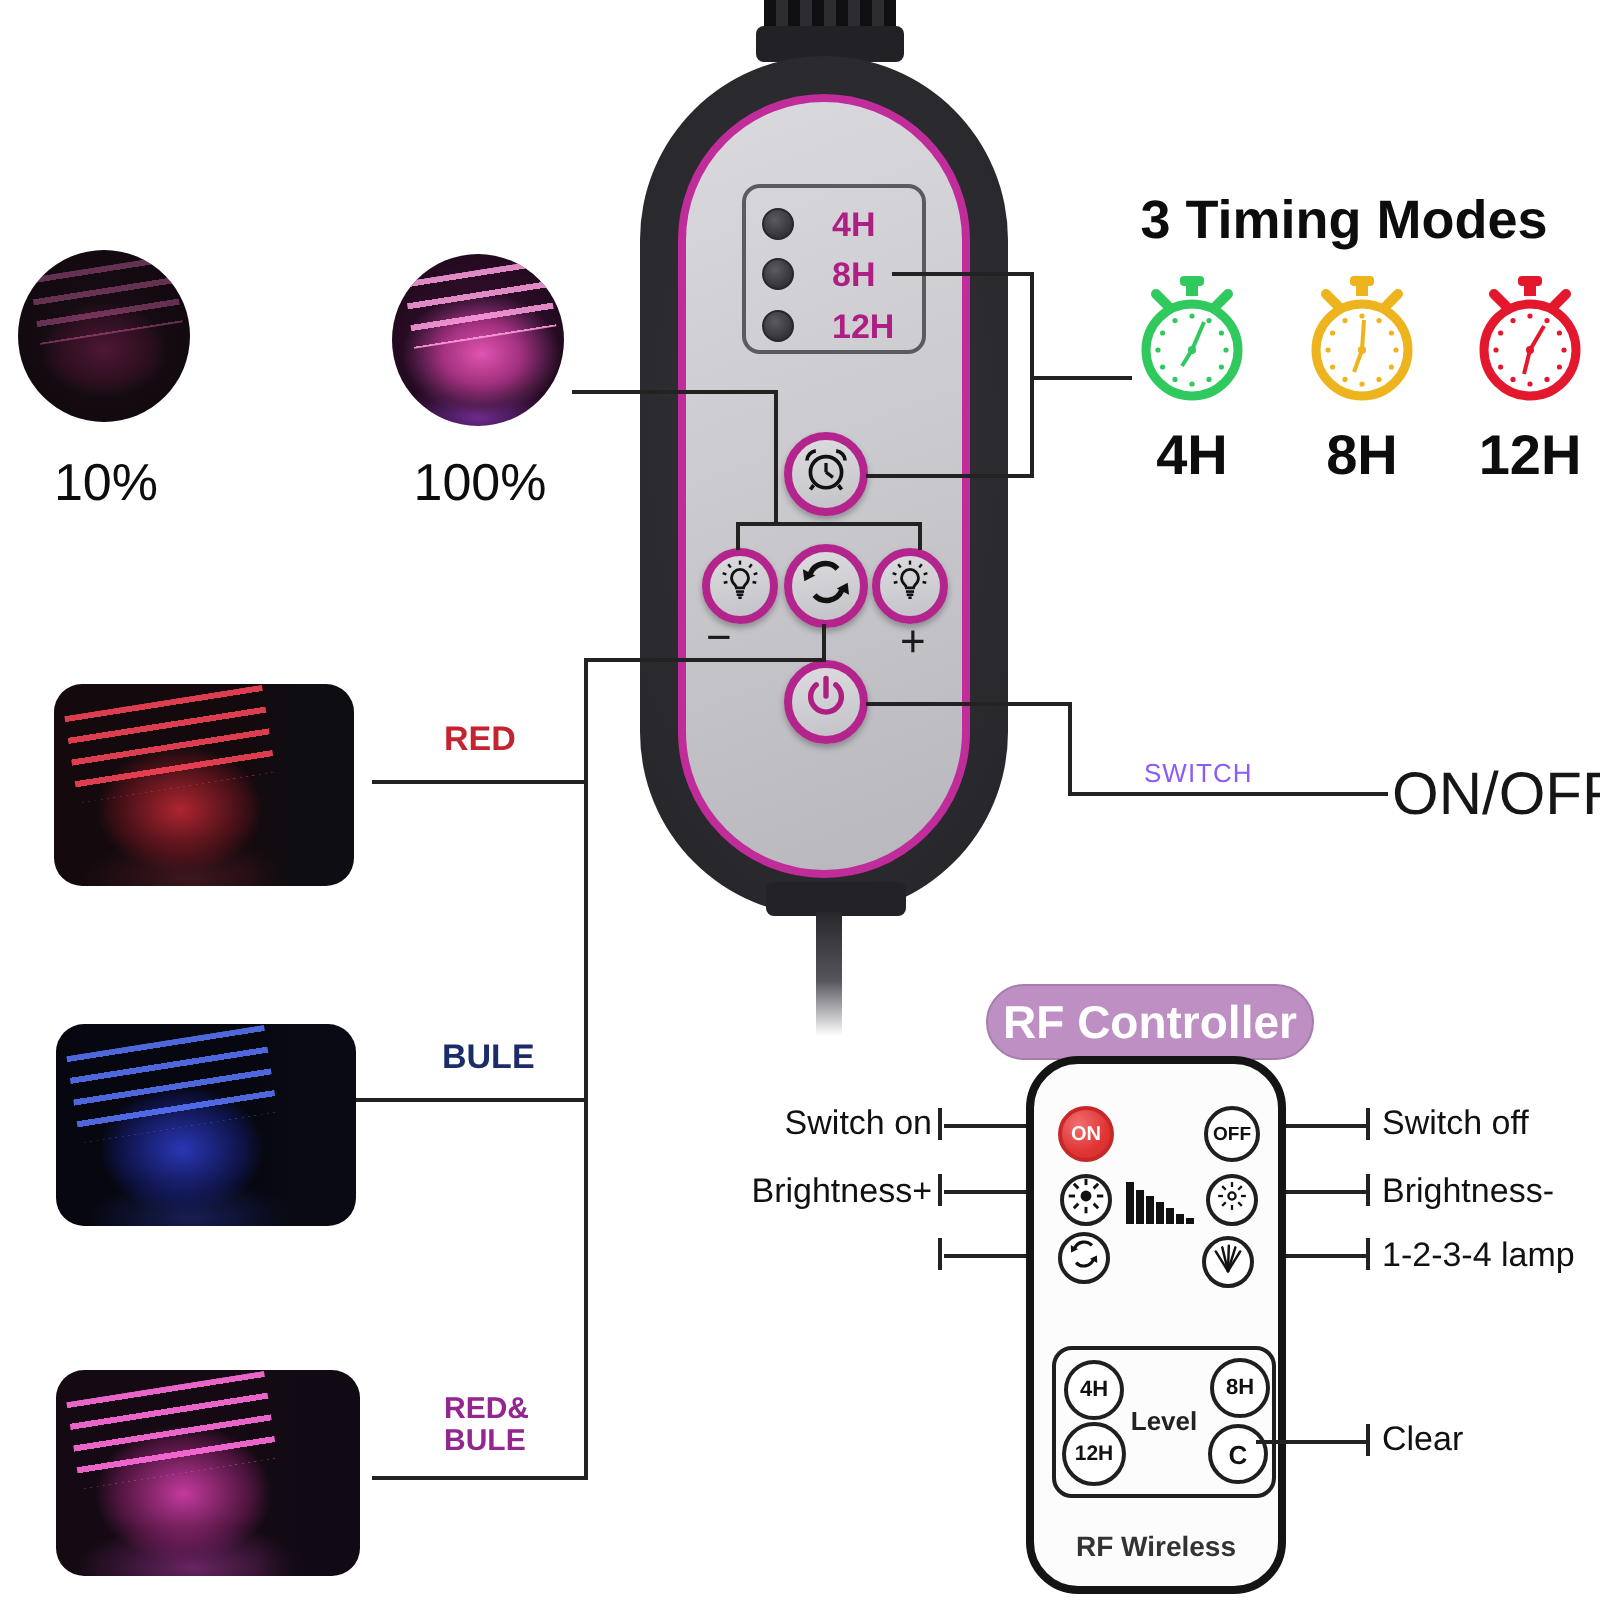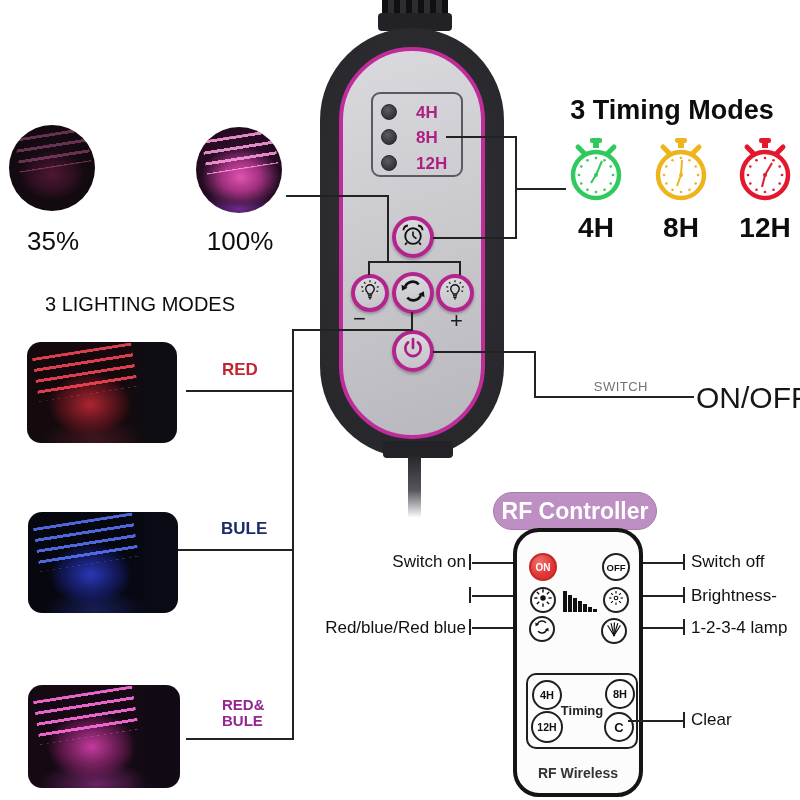--- a/index.html
+++ b/index.html
@@ -53,21 +53,21 @@
   .led-lbl{position:absolute;left:416px;width:48px;font-size:17px;font-weight:bold;color:#ae1f84;}
   .ctl-btn{position:absolute;border-radius:50%;border:4px solid #b3248c;box-sizing:border-box;
     background:linear-gradient(170deg,#dcdce0,#c2c2c8);display:flex;align-items:center;justify-content:center;
     box-shadow:0 2px 3px rgba(0,0,0,.28);}
   .pm{position:absolute;font-size:22px;color:#1a1a1a;}
   #cable-bot-base{left:383px;top:441px;width:70px;height:17px;background:#232327;border-radius:4px;}
   #cable-bot{left:408px;top:456px;width:13px;height:62px;
     background:linear-gradient(180deg,#27272b 0%,#55555c 55%,rgba(240,240,242,0) 100%);}
 
   
-  #switch-lbl{left:572px;top:379px;width:76px;text-align:right;font-size:13px;letter-spacing:.5px;color:#737373;}
+  #switch-lbl{left:572px;top:379px;width:76px;text-align:left;font-size:13px;letter-spacing:.5px;color:#8b5cf6;}
   #onoff-lbl{left:696px;top:381px;font-size:30px;color:#161616;}
 
   
   #l-title{left:28px;top:293px;width:224px;font-size:20px;}
   .photo-rect{position:absolute;border-radius:14px;overflow:hidden;}
   #p-red{left:27px;top:342px;width:150px;height:101px;
     background:
       linear-gradient(to right, transparent 66%, rgba(12,14,20,.75) 80%),
       radial-gradient(ellipse 52px 40px at 42% 62%, rgba(190,40,52,.9) 0%, rgba(110,20,30,.5) 60%, transparent 80%),
       radial-gradient(ellipse 70px 26px at 45% 96%, rgba(90,30,40,.6), transparent 75%),
@@ -120,21 +120,21 @@
 <body>
 
 <div id="stage">
 
   <div class="photo-circle" id="c10">
     <div class="lightbars" style="color:rgba(255,120,200,.35);"></div>
   </div>
   <div class="photo-circle" id="c100">
     <div class="lightbars" style="color:rgba(255,160,225,.85);"></div>
   </div>
-  <div class="pct" style="left:16px;top:226px;width:74px;text-align:center;">35%</div>
+  <div class="pct" style="left:16px;top:226px;width:74px;text-align:center;">10%</div>
   <div class="pct" style="left:200px;top:226px;width:80px;text-align:center;">100%</div>
 
   <div class="sec-title" id="t-title">3 Timing Modes</div>
 
   <div class="stopwatch" style="left:567px;top:138px;color:#2fc95e;">
     <svg width="58" height="64" viewBox="0 0 58 64">
       <rect x="23" y="0" width="12" height="5" rx="2" fill="currentColor"></rect>
       <rect x="26" y="4" width="6" height="6" fill="currentColor"></rect>
       <line x1="11" y1="9" x2="17" y2="15" stroke="currentColor" stroke-width="5" stroke-linecap="round"></line>
       <line x1="47" y1="9" x2="41" y2="15" stroke="currentColor" stroke-width="5" stroke-linecap="round"></line>
@@ -324,21 +324,20 @@
   <div class="line" style="left:178px;top:549px;width:115px;height:2px;"></div>
   <div class="line" style="left:186px;top:738px;width:107px;height:2px;"></div>
 
   <div class="line" style="left:433px;top:351px;width:103px;height:2px;"></div>
   <div class="line" style="left:534px;top:351px;width:2px;height:47px;"></div>
   <div class="line" style="left:534px;top:396px;width:160px;height:2px;"></div>
 
   <div class="abs" id="switch-lbl">SWITCH</div>
   <div class="abs" id="onoff-lbl">ON/OFF</div>
 
-  <div class="sec-title" id="l-title">3 LIGHTING MODES</div>
   <div class="photo-rect" id="p-red">
     <div class="lightbars" style="color:rgba(255,70,90,.85);width:100px;height:44px;"></div>
   </div>
   <div class="mode-lbl" id="red-lbl">RED</div>
   <div class="photo-rect" id="p-blue">
     <div class="lightbars" style="color:rgba(90,120,255,.85);width:100px;height:44px;"></div>
   </div>
   <div class="mode-lbl" id="blue-lbl">BULE</div>
   <div class="photo-rect" id="p-rb">
     <div class="lightbars" style="color:rgba(255,110,220,.9);width:100px;height:44px;"></div>
@@ -432,40 +431,40 @@
       </div>
       <div class="tg-btn" style="left:77px;top:4px;width:30px;height:30px;font-size:11px;">
         <span>8H</span>
       </div>
       <div class="tg-btn" style="left:3px;top:36px;width:32px;height:32px;font-size:10.5px;">
         <span>12H</span>
       </div>
       <div class="tg-btn" style="left:76px;top:37px;width:30px;height:30px;font-size:13px;">
         <span>C</span>
       </div>
-      <div id="tg-title">Timing</div>
+      <div id="tg-title">Level</div>
     </div>
     <div id="rf-brand">RF Wireless</div>
   </div>
 
   <div class="line" style="left:472px;top:562px;width:41px;height:2px;"></div>
   <div class="tick" style="left:469px;top:554px;"></div>
   <div class="line" style="left:472px;top:595px;width:41px;height:2px;"></div>
   <div class="tick" style="left:469px;top:587px;"></div>
   <div class="line" style="left:472px;top:627px;width:41px;height:2px;"></div>
   <div class="tick" style="left:469px;top:619px;"></div>
   <div class="line" style="left:643px;top:562px;width:40px;height:2px;"></div>
   <div class="tick" style="left:683px;top:554px;"></div>
   <div class="line" style="left:643px;top:595px;width:40px;height:2px;"></div>
   <div class="tick" style="left:683px;top:587px;"></div>
   <div class="line" style="left:643px;top:627px;width:40px;height:2px;"></div>
   <div class="tick" style="left:683px;top:619px;"></div>
   <div class="line" style="left:628px;top:720px;width:55px;height:2px;"></div>
   <div class="tick" style="left:683px;top:712px;"></div>
 
   <div class="r-note l" style="left:330px;top:552px;width:136px;">Switch on</div>
-  <div class="r-note l" style="left:300px;top:618px;width:166px;">Red/blue/Red blue</div>
+  <div class="r-note l" style="left:320px;top:586px;width:146px;">Brightness+</div>
   <div class="r-note r" style="left:691px;top:552px;width:110px;">Switch off</div>
   <div class="r-note r" style="left:691px;top:586px;width:110px;">Brightness-</div>
   <div class="r-note r" style="left:691px;top:618px;width:110px;">1-2-3-4 lamp</div>
   <div class="r-note r" style="left:691px;top:710px;width:110px;">Clear</div>
 
 </div>
 
 </body></html>

